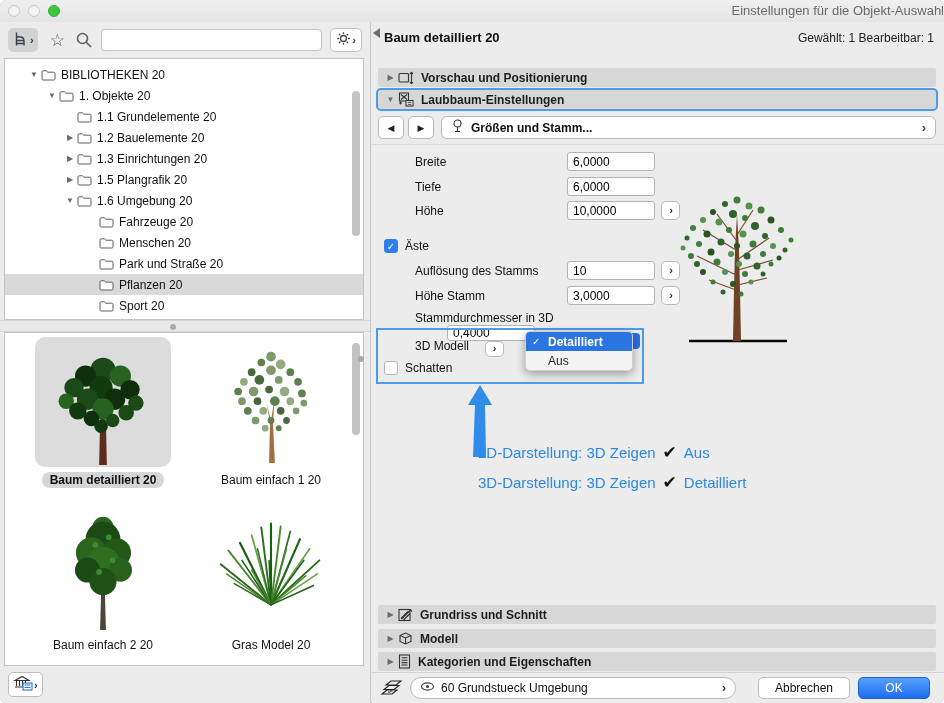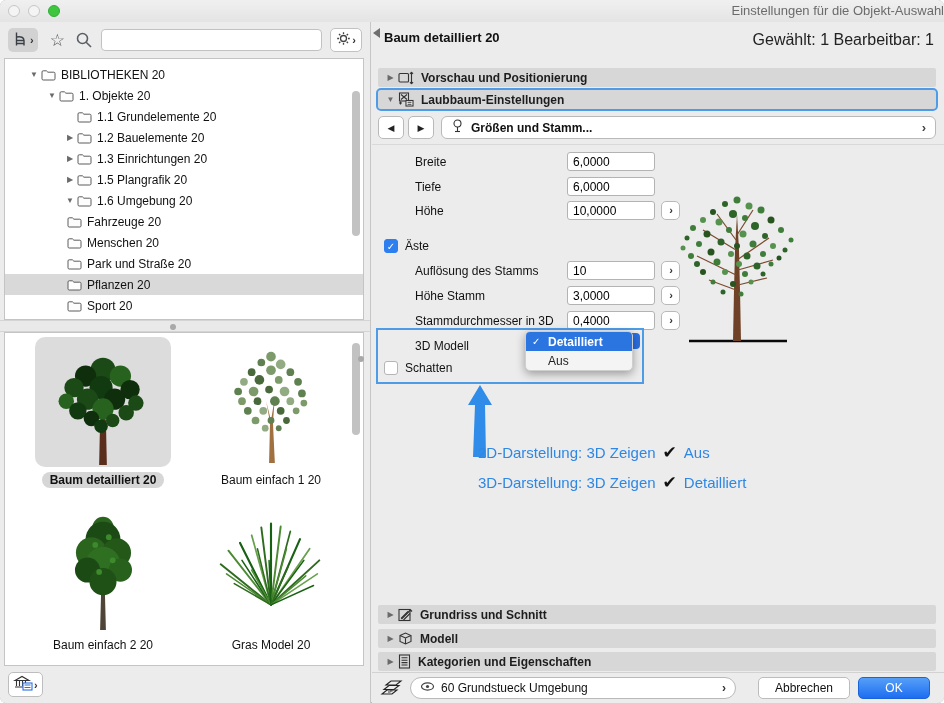--- a/index.html
+++ b/index.html
@@ -24,21 +24,21 @@
   .search{flex:1;height:22px;border:1px solid #c2c2c2;border-radius:4px;background:#fff;font-size:12px;padding:0 6px;outline:none;}
   .gearbtn{display:flex;align-items:center;background:#fff;border:1px solid #c2c2c2;border-radius:5px;height:24px;padding:0 5px;gap:1px;}
   .gearbtn .chev{font-size:11px;font-weight:bold;color:#333;}
   
   .treepanel{position:absolute;left:4px;right:6px;top:36px;height:262px;background:#fff;border:1px solid #c4c4c4;overflow:hidden;}
   .trow{height:21px;display:flex;align-items:center;font-size:12px;color:#111;white-space:nowrap;}
   .trow.first{margin-top:5px;}
   .trow.sel{background:#d9d9d9;}
   .disc{width:14px;text-align:center;font-size:8px;color:#6a6a6a;flex:none;}
   .fold{flex:none;margin-right:5px;display:flex;}
-  .lvl0{padding-left:22px;} .lvl1{padding-left:40px;} .lvl2{padding-left:58px;} .lvl3{padding-left:48px;}
+  .lvl0{padding-left:22px;} .lvl1{padding-left:40px;} .lvl2{padding-left:58px;} .lvl3{padding-left:80px;}
   .vthumb{position:absolute;width:8px;border-radius:4px;background:#c2c2c2;right:3px;}
   .t1{top:32px;height:145px;}
   .t2{top:10px;height:92px;}
   
   .hsplit{position:absolute;left:0;right:0;top:298px;height:12px;background:#e9e9e9;border-top:1px solid #d4d4d4;border-bottom:1px solid #d4d4d4;}
   .hsplit .dot{position:absolute;left:170px;top:3px;width:6px;height:6px;border-radius:3px;background:#a9a9a9;}
   .vdot{position:absolute;right:6px;top:334px;width:6px;height:6px;border-radius:3px;background:#a9a9a9;z-index:3;}
   
   .thumbpanel{position:absolute;left:4px;right:6px;top:310px;height:334px;background:#fff;border:1px solid #c4c4c4;overflow:hidden;}
   .grid{display:flex;flex-wrap:wrap;padding:4px 0 0 14px;}
@@ -47,21 +47,21 @@
   .cell.sel .imgbox{background:#dcdcdc;}
   .thlabel{margin-top:5px;font-size:12px;color:#111;padding:1px 8px;border-radius:9px;}
   .cell.sel .thlabel{background:#d6d6d6;font-weight:bold;}
   
   .leftfooter{position:absolute;left:0;right:0;top:644px;height:37px;display:flex;align-items:center;padding-left:8px;}
   .libbtn{display:flex;align-items:center;background:#fff;border:1px solid #bdbdbd;border-radius:5px;height:25px;padding:0 4px;gap:1px;}
   .libbtn .chev{font-size:11px;font-weight:bold;color:#333;}
   
   .collapser{position:absolute;left:1px;top:6px;width:0;height:0;border-top:5px solid transparent;border-bottom:5px solid transparent;border-right:7px solid #6e6e6e;}
   .ptitle{position:absolute;left:12px;top:8px;font-size:13px;font-weight:bold;color:#111;}
-  .pstatus{position:absolute;right:10px;top:9px;font-size:16px;color:#222;}
+  .pstatus{position:absolute;right:10px;top:9px;font-size:12px;color:#222;}
   .secbar{position:absolute;left:6px;right:8px;height:19px;background:#d7d7d7;border-radius:2px;display:flex;align-items:center;padding-left:5px;}
   .secbar .disc{width:15px;}
   .secbar .icon{margin-right:7px;display:flex;}
   .secbar b{font-size:12px;color:#1d1d1d;}
   .secbar.hl{outline:2px solid #4e9ce7;outline-offset:0;border-radius:3px;}
   .navrow{position:absolute;left:6px;right:8px;top:94px;height:23px;display:flex;gap:4px;}
   .navarrow{width:26px;height:23px;background:#fff;border:1px solid #b9b9b9;border-radius:5px;font-size:9px;color:#222;padding:0;display:flex;align-items:center;justify-content:center;}
   .navwide{flex:1;height:23px;background:#fff;border:1px solid #b9b9b9;border-radius:6px;display:flex;align-items:center;padding:0 9px;gap:7px;margin-left:3px;}
   .navwide b{font-size:12px;color:#111;}
   .navwide .chev{margin-left:auto;font-size:13px;font-weight:bold;color:#444;}
@@ -472,21 +472,21 @@
       <div class="frow" style="top:239px;">
         <span class="flabel">Auflösung des Stamms</span>
         <input class="finput" value="10" style="">
         <button class="fbtn">›</button>
       </div>
       <div class="frow" style="top:264px;">
         <span class="flabel">Höhe Stamm</span>
         <input class="finput" value="3,0000" style="">
         <button class="fbtn">›</button>
       </div>
-      <div class="frow" style="top:289px;">
+      <div class="frow" style="top:289px;flex-direction:column;">
         <span class="flabel">Stammdurchmesser in 3D</span>
         <input class="finput" value="0,4000" style="">
         <button class="fbtn">›</button>
       </div>
 
       <div class="bluebox"></div>
 
       <div class="frow" style="top:314px;">
         <span class="flabel">3D Modell</span>
       </div>

